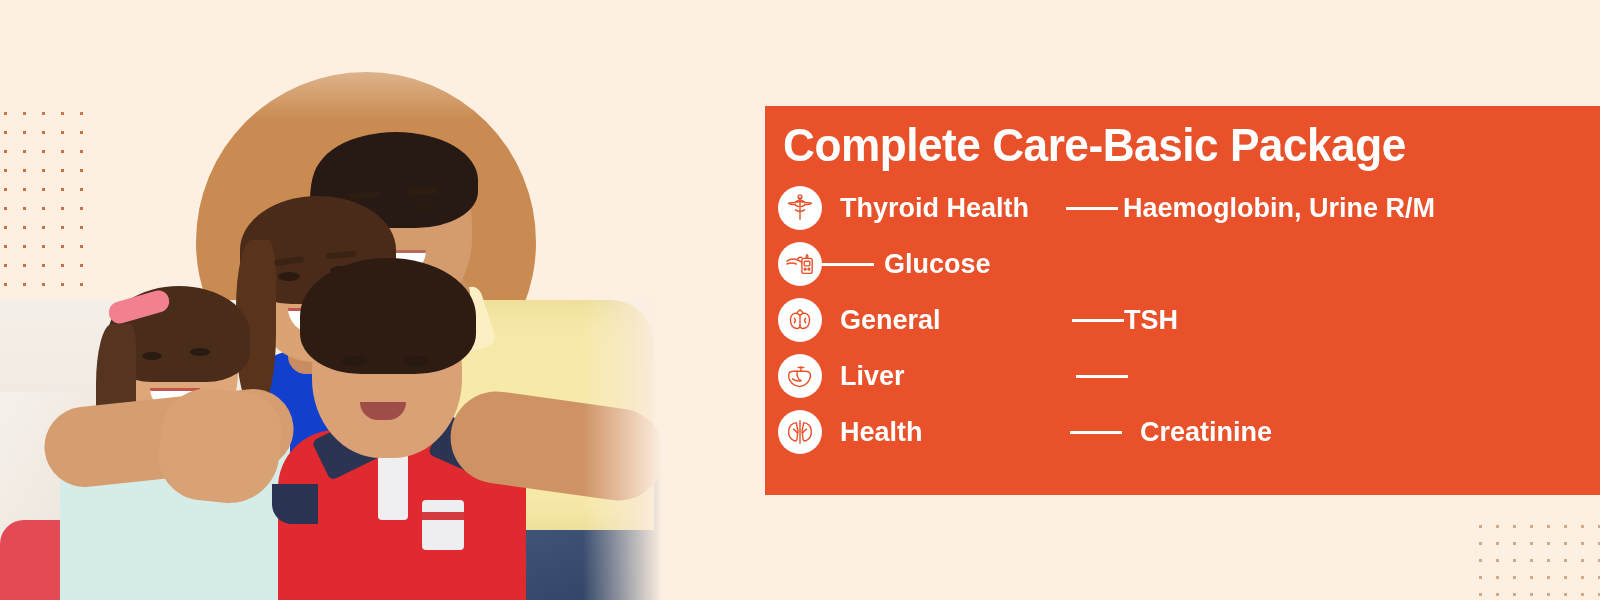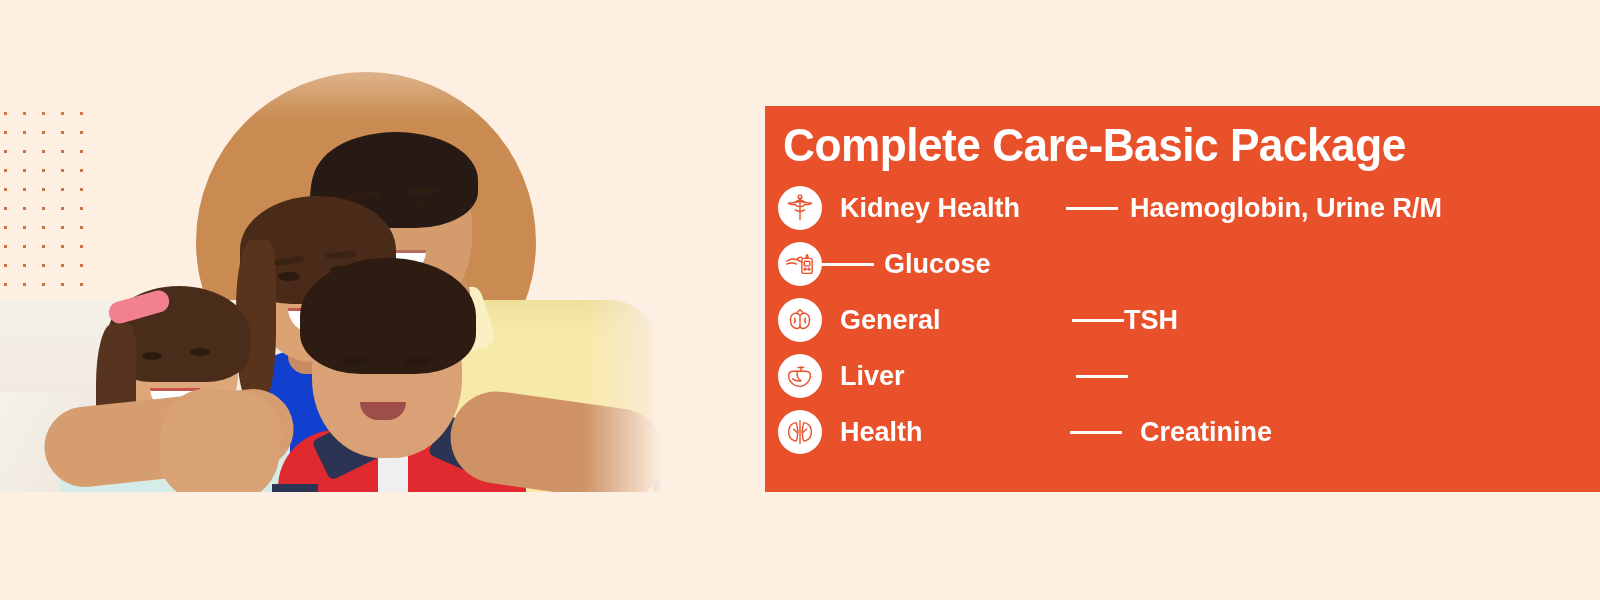--- a/index.html
+++ b/index.html
@@ -5,21 +5,21 @@
 <style>
   html,body{margin:0;padding:0;}
   body{
     width:1600px;height:600px;
     background:#FDEFE1;
     font-family:"Liberation Sans", sans-serif;
     overflow:hidden;
   }
   #banner{
     position:relative;
-    width:1600px;height:492px;
+    width:1600px;height:600px;
     background:#FDEFE1;
     overflow:hidden;
   }
 
   
   .dotgrid{position:absolute;pointer-events:none;}
   #dots-top-left{
     left:-4px;top:104px;width:100px;height:188px;
     background-image:radial-gradient(#C66A38 1.6px, transparent 1.7px);
     background-size:19px 19px;
@@ -216,21 +216,21 @@
   }
   .pkg-value{
     color:#FFFFFF;
     font-size:27px;
     font-weight:700;
     margin-left:10px;
     white-space:nowrap;
   }
   
   .pkg-row[data-row="0"] .pkg-dash{margin-left:-6px;}
-  .pkg-row[data-row="0"] .pkg-value{margin-left:12px;}
+  .pkg-row[data-row="0"] .pkg-value{margin-left:5px;}
   .pkg-row[data-row="1"] .pkg-dash{margin-left:0px;}
   .pkg-row[data-row="2"] .pkg-dash{margin-left:0px;}
   .pkg-row[data-row="2"] .pkg-value{margin-left:0;}
   .pkg-row[data-row="3"] .pkg-dash{margin-left:4px;}
   .pkg-row[data-row="4"] .pkg-dash{margin-left:-2px;}
   .pkg-row[data-row="4"] .pkg-value{margin-left:18px;}
 </style>
 </head>
 <body>
 
@@ -317,21 +317,21 @@
             <line x1="16" y1="5" x2="16" y2="28"></line>
             <circle cx="16" cy="4" r="2"></circle>
             <path d="M16 7 L10 10 L4 11 M16 7 L22 10 L28 11"></path>
             <path d="M4 11 Q7 13 11 12"></path>
             <path d="M28 11 Q25 13 21 12"></path>
             <path d="M11 13 Q16 16 21 13"></path>
             <path d="M11 18 Q16 21 21 18"></path>
             <path d="M12 10 Q16 8 20 10"></path>
           </svg>
         </span>
-        <span class="pkg-label">Kidney Health</span>
+        <span class="pkg-label">Thyroid Health</span>
         <span class="pkg-dash"></span>
         <span class="pkg-value">Haemoglobin, Urine R/M</span>
       </div>
 
       <div class="pkg-row" data-row="1">
         <span class="pkg-icon">
           <svg width="30" height="30" viewBox="0 0 32 32" fill="none" stroke="#E8512A" stroke-width="1.5" stroke-linecap="round" stroke-linejoin="round">
             <path d="M2 13 Q8 9 14 12 L18 14"></path>
             <path d="M2 16 Q7 14 12 16"></path>
             <path d="M13 11 Q15 8 18 9"></path>

